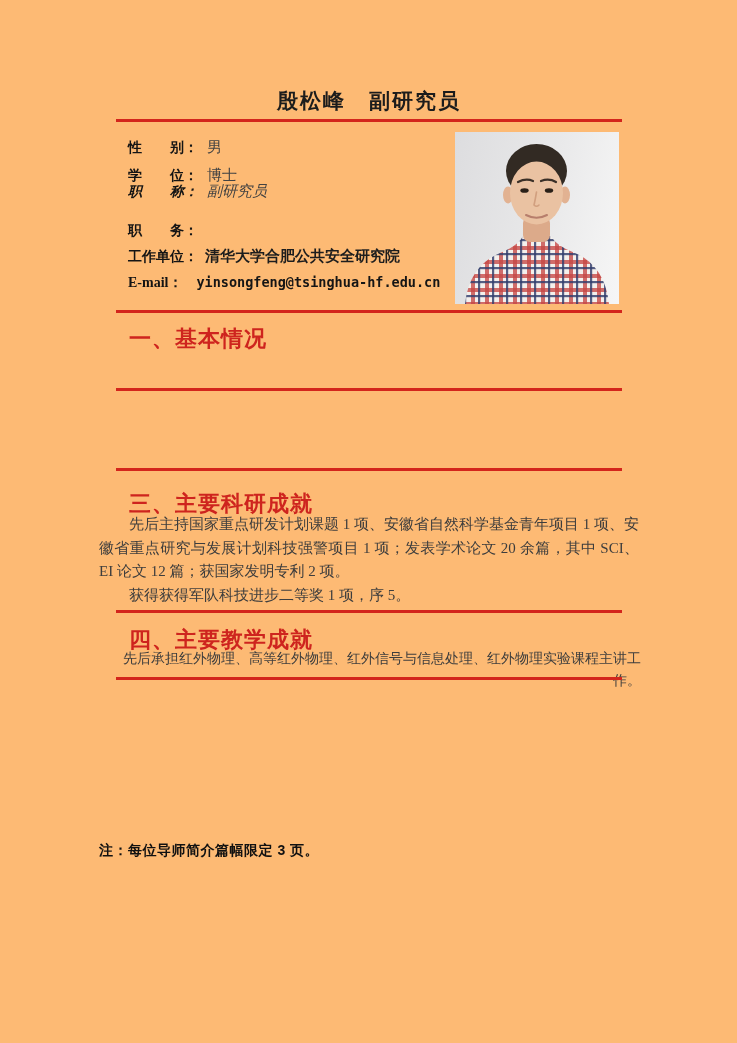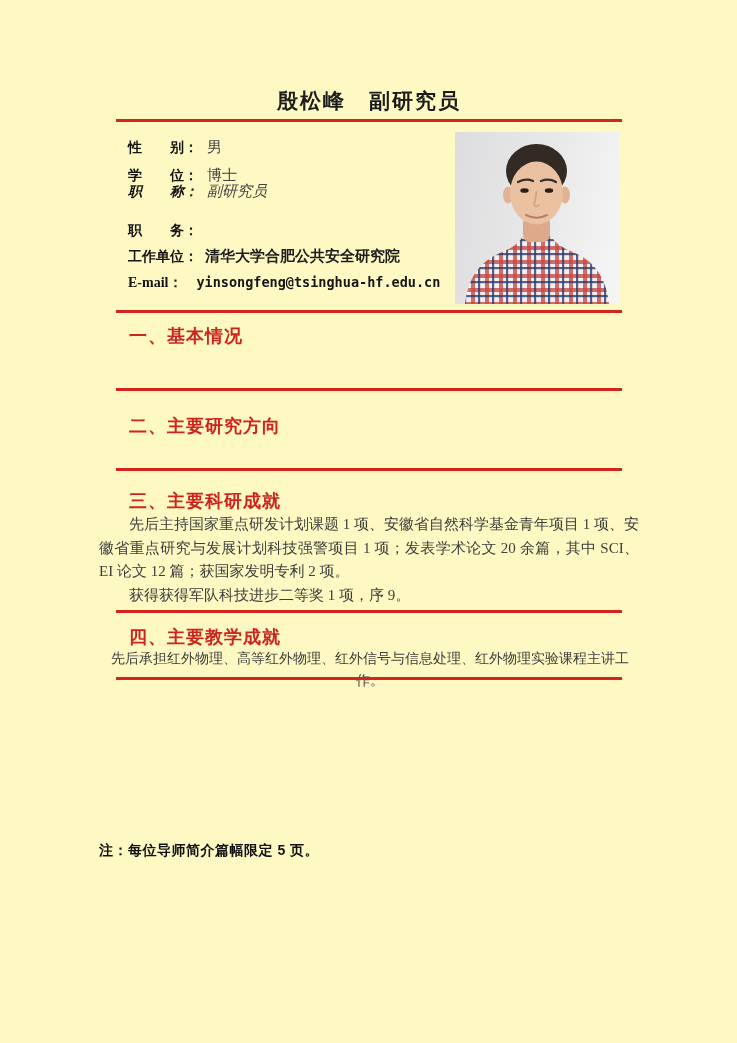--- a/index.html
+++ b/index.html
@@ -1,20 +1,20 @@
 <!DOCTYPE html>
 <html><head>
 <meta charset="utf-8">
 <style>
   html,body{margin:0;padding:0;}
   body{
     width:737px;height:1043px;background:#ffffff;overflow:hidden;
     font-family:"Liberation Serif","DejaVu Serif",serif;
   }
-  .page{position:relative;width:737px;height:1043px;background:#fef9c3;}
+  .page{position:relative;width:737px;height:1043px;background:#fdba74;}
   .abs{position:absolute;}
 
   .doc-title{
     top:87px;left:99px;width:540px;text-align:center;
     font-family:"Liberation Serif","DejaVu Serif",serif;
     font-size:21px;font-weight:bold;color:#1c1c1c;letter-spacing:2px;
   }
   .rule{
     left:116px;width:506px;height:3px;background:#d3251c;
   }
@@ -53,32 +53,32 @@
   .photo{
     left:455px;top:132px;width:164px;height:172px;
     background:linear-gradient(100deg,#dddddf 0%,#e9e9ea 55%,#f6f6f6 100%);
     overflow:hidden;
   }
   .photo svg{display:block;}
 
   .section-heading{
     left:129px;
     font-family:"Liberation Sans","DejaVu Sans",sans-serif;
-    font-weight:bold;font-size:18px;color:#ce241e;letter-spacing:1px;
+    font-weight:bold;font-size:22px;color:#ce241e;letter-spacing:1px;
     white-space:nowrap;
   }
   .sh-1{top:324px;} .sh-2{top:414px;} .sh-3{top:489px;} .sh-4{top:625px;}
 
   .section-body{
     left:99px;width:540px;font-size:15px;color:#3d3d3d;
     line-height:23.5px;text-align:justify;
     font-family:"Liberation Serif","DejaVu Serif",serif;
   }
   .sb-1{top:350px;} .sb-2{top:440px;} .sb-3{top:513px;}
-  .sb-4{top:648px;width:542px;font-size:14px;line-height:22px;text-align:center;}
+  .sb-4{top:648px;width:542px;font-size:14px;line-height:22px;text-align:right;}
   .section-body p{margin:0;padding:0;}
   .section-body p.indent{text-indent:30px;}
 
   .footer-note{
     top:842px;left:99px;
     font-family:"Liberation Sans","DejaVu Sans",sans-serif;
     font-weight:bold;font-size:14px;color:#111;letter-spacing:0.5px;
     white-space:nowrap;
   }
 </style>
@@ -141,31 +141,30 @@
       <path d="M81.5,60 q-1.5,9 -2.5,13 q2.5,2.5 5,0" stroke="#d19f7f" stroke-width="1.6" fill="none" stroke-linecap="round"></path>
 
       <path d="M71,83 q10.5,5.5 21,0" stroke="#b77e6c" stroke-width="2" fill="none" stroke-linecap="round"></path>
     </svg>
   </div>
 
   <div class="abs rule rule-2"></div>
   <div class="abs section-heading sh-1">一、基本情况</div>
   <div class="abs rule rule-3"></div>
 
-  <div class="abs section-heading sh-2">二、主要研究方向</div>
   <div class="abs rule rule-4"></div>
 
   <div class="abs section-heading sh-3">三、主要科研成就</div>
   <div class="abs section-body sb-3">
     <p class="indent">先后主持国家重点研发计划课题 1 项、安徽省自然科学基金青年项目 1 项、安徽省重点研究与发展计划科技强警项目 1 项；发表学术论文 20 余篇，其中 SCI、EI 论文 12 篇；获国家发明专利 2 项。</p>
-    <p class="indent">获得获得军队科技进步二等奖 1 项，序 9。</p>
+    <p class="indent">获得获得军队科技进步二等奖 1 项，序 5。</p>
   </div>
   <div class="abs rule rule-5"></div>
 
   <div class="abs section-heading sh-4">四、主要教学成就</div>
   <div class="abs section-body sb-4">
     <p>先后承担红外物理、高等红外物理、红外信号与信息处理、红外物理实验课程主讲工作。</p>
   </div>
   <div class="abs rule rule-6"></div>
 
-  <div class="abs footer-note">注：每位导师简介篇幅限定 5 页。</div>
+  <div class="abs footer-note">注：每位导师简介篇幅限定 3 页。</div>
 
 </div>
 
 </body></html>

